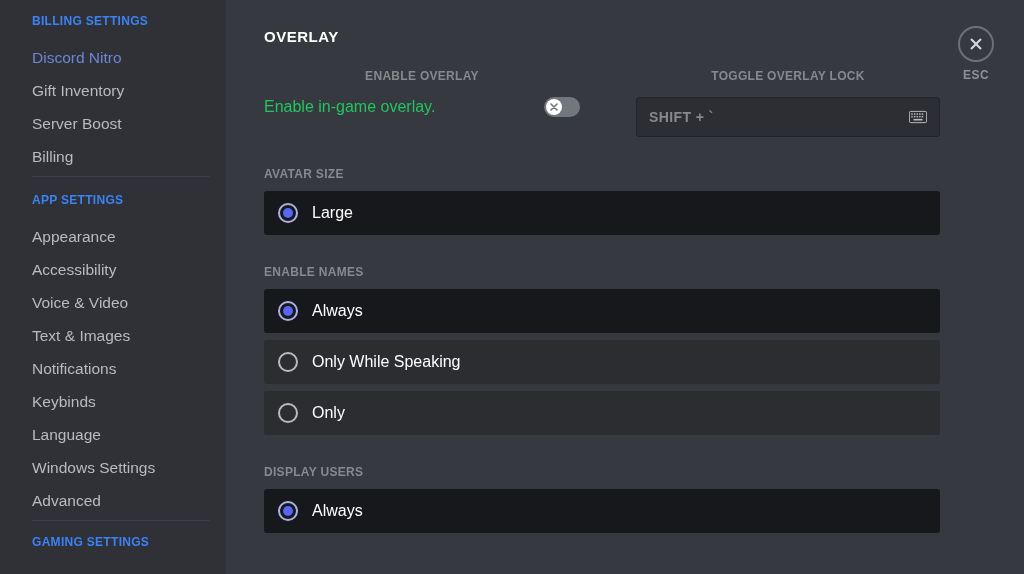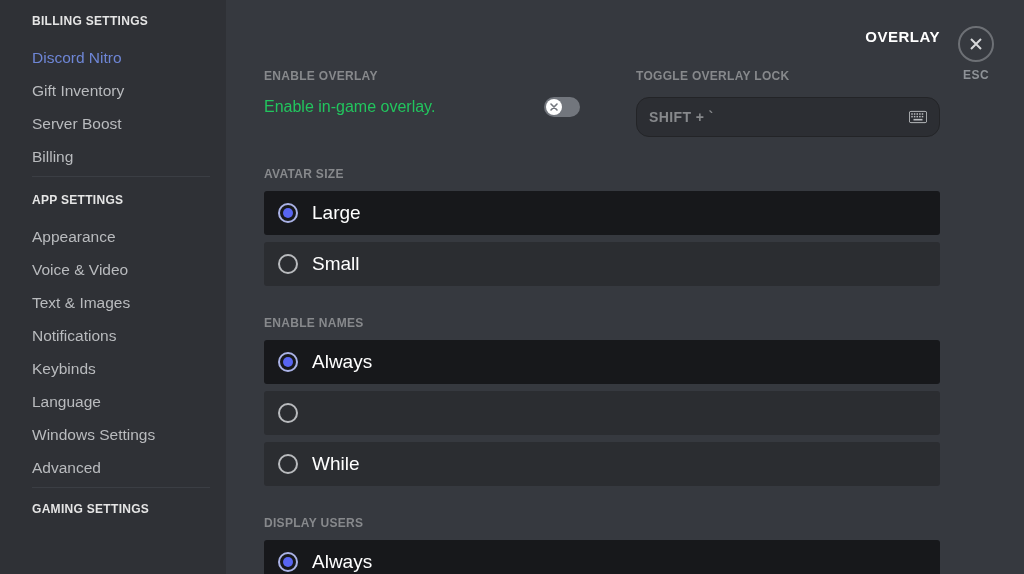--- a/index.html
+++ b/index.html
@@ -14,21 +14,21 @@
   .sidebar {
     width: 226px;
     height: 574px;
     background: #2f3136;
     padding: 8px 8px 0 18px;
     overflow: hidden;
   }
   .sidebar-header {
     font-size: 12px;
     font-weight: 700;
-    color: #e5e5e5;
+    color: #3b82f6;
     letter-spacing: .3px;
     padding: 6px 0 6px 14px;
   }
   .sidebar-item {
     display: flex;
     align-items: flex-end;
     height: 33px;
     padding: 0 10px 0 14px;
     font-size: 15.5px;
     color: #b9bbbe;
@@ -49,23 +49,22 @@
     position: relative;
     padding: 28px 84px 0 38px;
     overflow: hidden;
   }
   .page-title {
     font-size: 15px;
     font-weight: 700;
     letter-spacing: .5px;
     color: #ffffff;
     margin-bottom: 24px;
-    text-align: right;
-  }
-  .two-col { display: flex; gap: 56px; }
+  }
+  .two-col { display: flex; gap: 56px; text-align: center; }
   .col-left { flex: 0 0 316px; }
   .col-right { flex: 1; min-width: 0; }
 
   .field-heading {
     font-size: 12px;
     font-weight: 700;
     color: #87898c;
     letter-spacing: .3px;
     margin-bottom: 14px;
   }
@@ -80,21 +79,21 @@
   .toggle-knob {
     position: absolute; left: 2px; top: 2px;
     width: 16px; height: 16px; border-radius: 50%;
     background: #ffffff; display: flex; align-items: center; justify-content: center;
   }
   .toggle-knob svg { width: 10px; height: 10px; }
 
   
   .keybind-box {
     height: 40px; background: #2c2e33; border: 1px solid #232427;
-    border-radius: 13px; display: flex; align-items: center;
+    border-radius: 3px; display: flex; align-items: center;
     padding: 0 12px; justify-content: space-between;
   }
   .keybind-text { font-size: 14px; color: #87898c; font-weight: 600; letter-spacing: .4px;}
   .kbd-icon { width: 18px; height: 14px; fill: #b9bbbe; }
 
   
   .section-heading {
     font-size: 12px; font-weight: 700; color: #87898c;
     letter-spacing: .3px; margin: 30px 0 10px 0;
   }
@@ -115,21 +114,21 @@
     border: 2px solid #b9bbbe; display: flex;
     align-items: center; justify-content: center;
     flex-shrink: 0;
   }
   .radio-row.selected .radio-outer { border-color: #aab2e6; }
   .radio-inner {
     width: 10px; height: 10px; border-radius: 50%;
     background: #5865f2; display: none;
   }
   .radio-row.selected .radio-inner { display: block; }
-  .radio-label { font-size: 19px; color: #ffffff; font-weight: 500;}
+  .radio-label { font-size: 16px; color: #ffffff; font-weight: 500;}
 
   
   .close-wrap {
     position: absolute; top: 26px; right: 30px;
     display: flex; flex-direction: column; align-items: center; gap: 6px;
   }
   .close-btn {
     width: 36px; height: 36px; border-radius: 50%;
     border: 2px solid #6d7075; display: flex;
     align-items: center; justify-content: center; cursor: pointer;
@@ -153,20 +152,23 @@
     </div>
   <div class="sidebar-item">
       <span>Billing</span>
     </div>
 
   <div class="sidebar-divider"></div>
 
   <div class="sidebar-header">APP SETTINGS</div>
   <div class="sidebar-item">
       <span>Appearance</span>
+    </div>
+  <div class="sidebar-item">
+      <span>Accessibility</span>
     </div>
   <div class="sidebar-item">
       <span>Voice &amp; Video</span>
     </div>
   <div class="sidebar-item">
       <span>Text &amp; Images</span>
     </div>
   <div class="sidebar-item">
       <span>Notifications</span>
     </div>
@@ -237,38 +239,35 @@
     </div>
   </div>
 
   <div class="section-heading">AVATAR SIZE</div>
   <div class="radio-row selected">
     <span class="radio-outer">
         <span class="radio-inner"></span>
       </span>
     <span class="radio-label">Large</span>
   </div>
-  <div class="radio-row">
-    <span class="radio-outer"></span>
-    <span class="radio-label">Small</span>
-  </div>
 
   <div class="section-heading">ENABLE NAMES</div>
   <div class="radio-row selected">
     <span class="radio-outer">
         <span class="radio-inner"></span>
       </span>
     <span class="radio-label">Always</span>
   </div>
   <div class="radio-row">
     <span class="radio-outer"></span>
+    <span class="radio-label">Only While Speaking</span>
   </div>
   <div class="radio-row">
     <span class="radio-outer"></span>
-    <span class="radio-label">While</span>
+    <span class="radio-label">Only</span>
   </div>
 
   <div class="section-heading">DISPLAY USERS</div>
   <div class="radio-row selected">
     <span class="radio-outer">
         <span class="radio-inner"></span>
       </span>
     <span class="radio-label">Always</span>
   </div>
 

